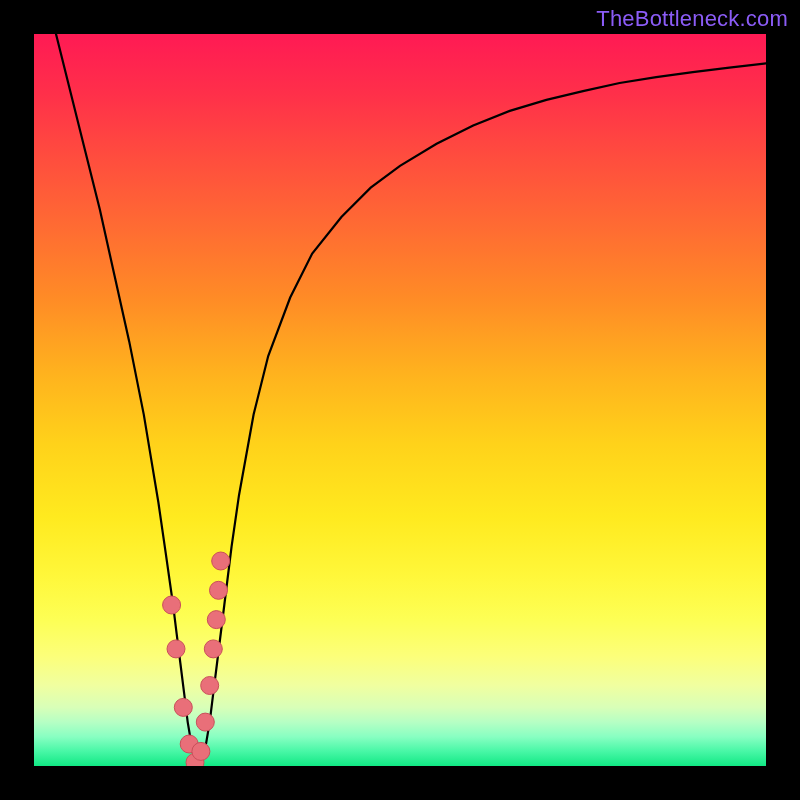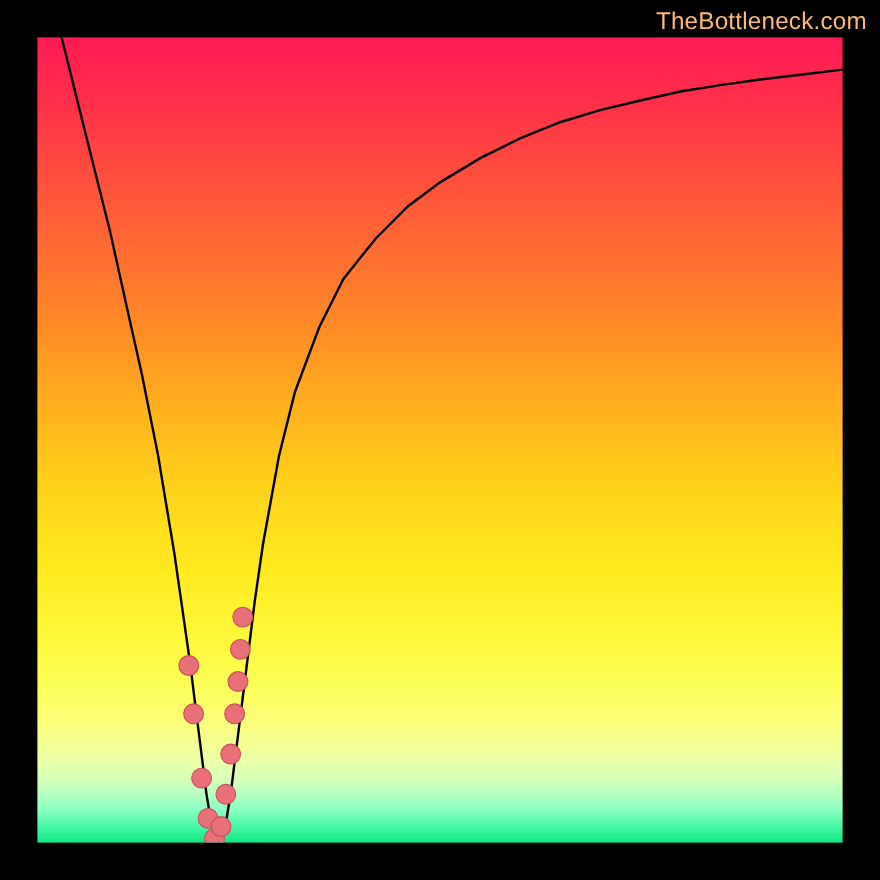--- a/index.html
+++ b/index.html
@@ -43,21 +43,21 @@
       #b6ffc4 94%,
       #88ffc2 96%,
       #48f7a6 98%,
       #11e884 100%
     );
   }
   .watermark {
     position: absolute;
     top: 6px;
     right: 12px;
-    color: #fdba74;
+    color: #8b5cf6;
     font-size: 22px;
     letter-spacing: 0.2px;
     user-select: none;
   }
   svg.curves {
     position: absolute;
     left: 0;
     top: 0;
     width: 732px;
     height: 732px;

